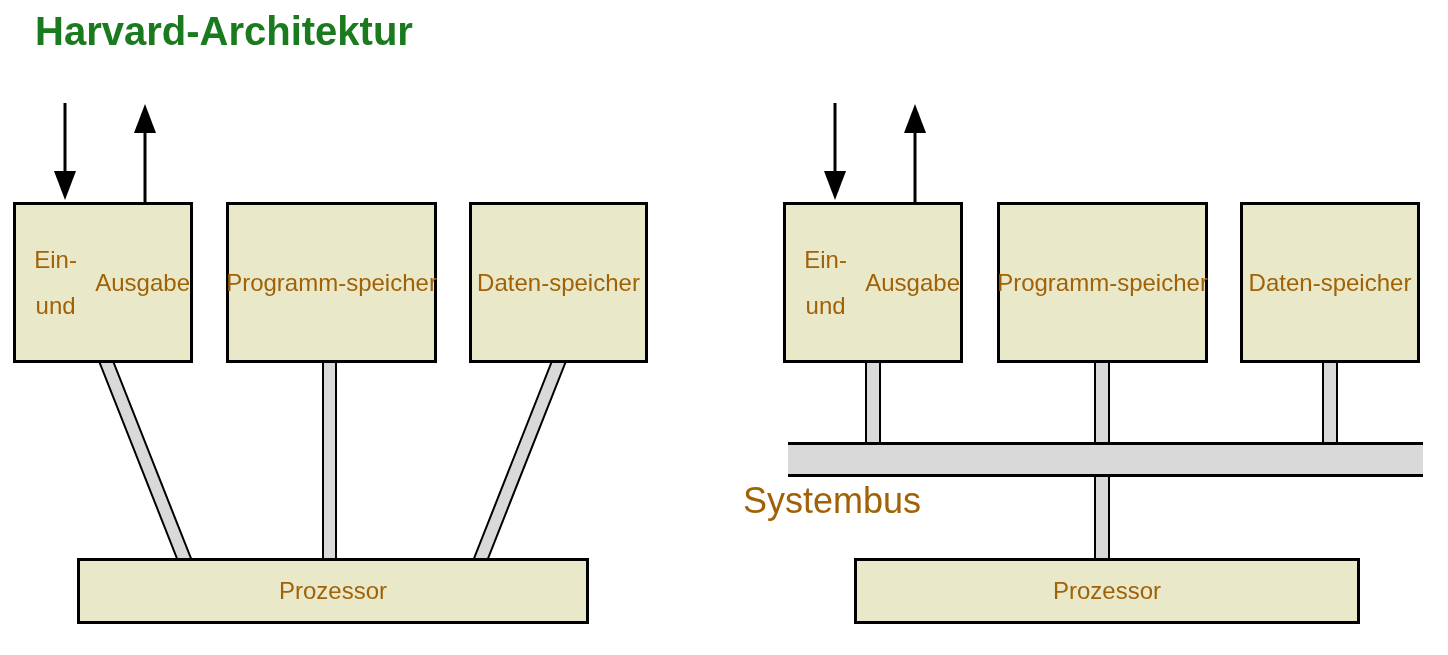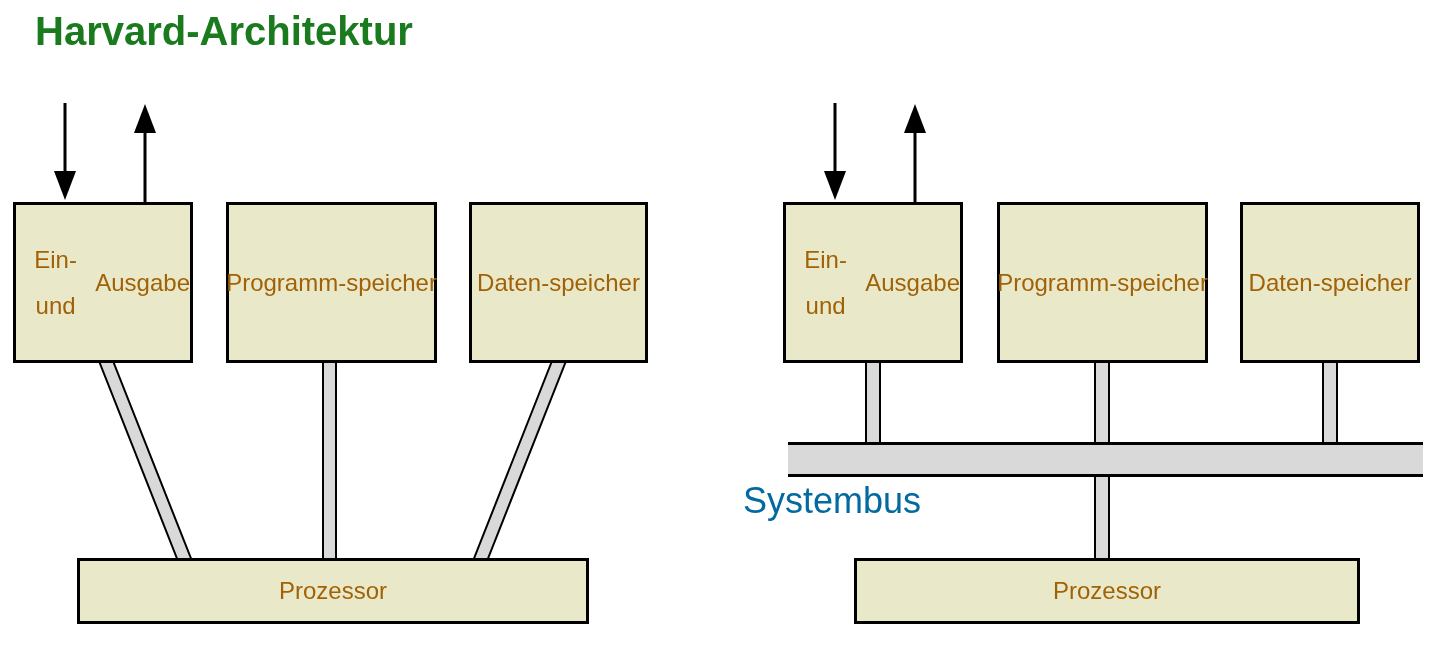--- a/index.html
+++ b/index.html
@@ -52,21 +52,21 @@
     justify-content: center;
     text-align: center;
     font-size: 24px;
     line-height: 46px;
     color: #a16207;
   }
   .bus-label {
     position: absolute;
     font-size: 36px;
     line-height: 40px;
-    color: #0369a1;
+    color: #a16207;
     white-space: nowrap;
   }
 </style>
 </head>
 <body>
 
 <div class="page">
 
   <svg class="underlay" viewBox="0 0 1448 655" aria-hidden="true">
 

